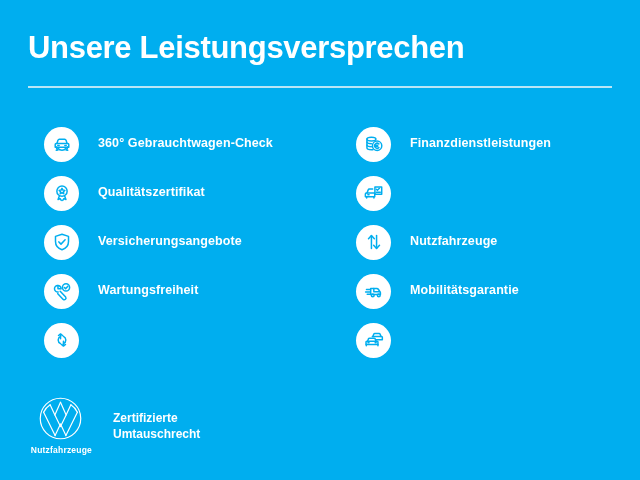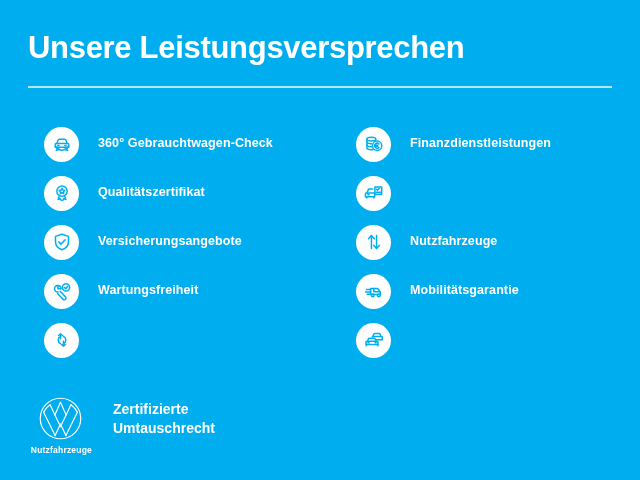--- a/index.html
+++ b/index.html
@@ -126,22 +126,22 @@
   .brand-sub {
     margin-top: 4px;
     font-size: 8.5px;
     font-weight: bold;
     color: #ffffff;
     letter-spacing: 0.2px;
     white-space: nowrap;
   }
   .footer-text {
     margin-left: 21px;
-    margin-top: 6px;
-    font-size: 14px;
+    margin-top: 16px;
+    font-size: 12px;
     font-weight: bold;
     color: #ffffff;
     line-height: 1.35;
     white-space: nowrap;
   }
 </style>
 </head>
 <body>
 
 <div class="slide">

